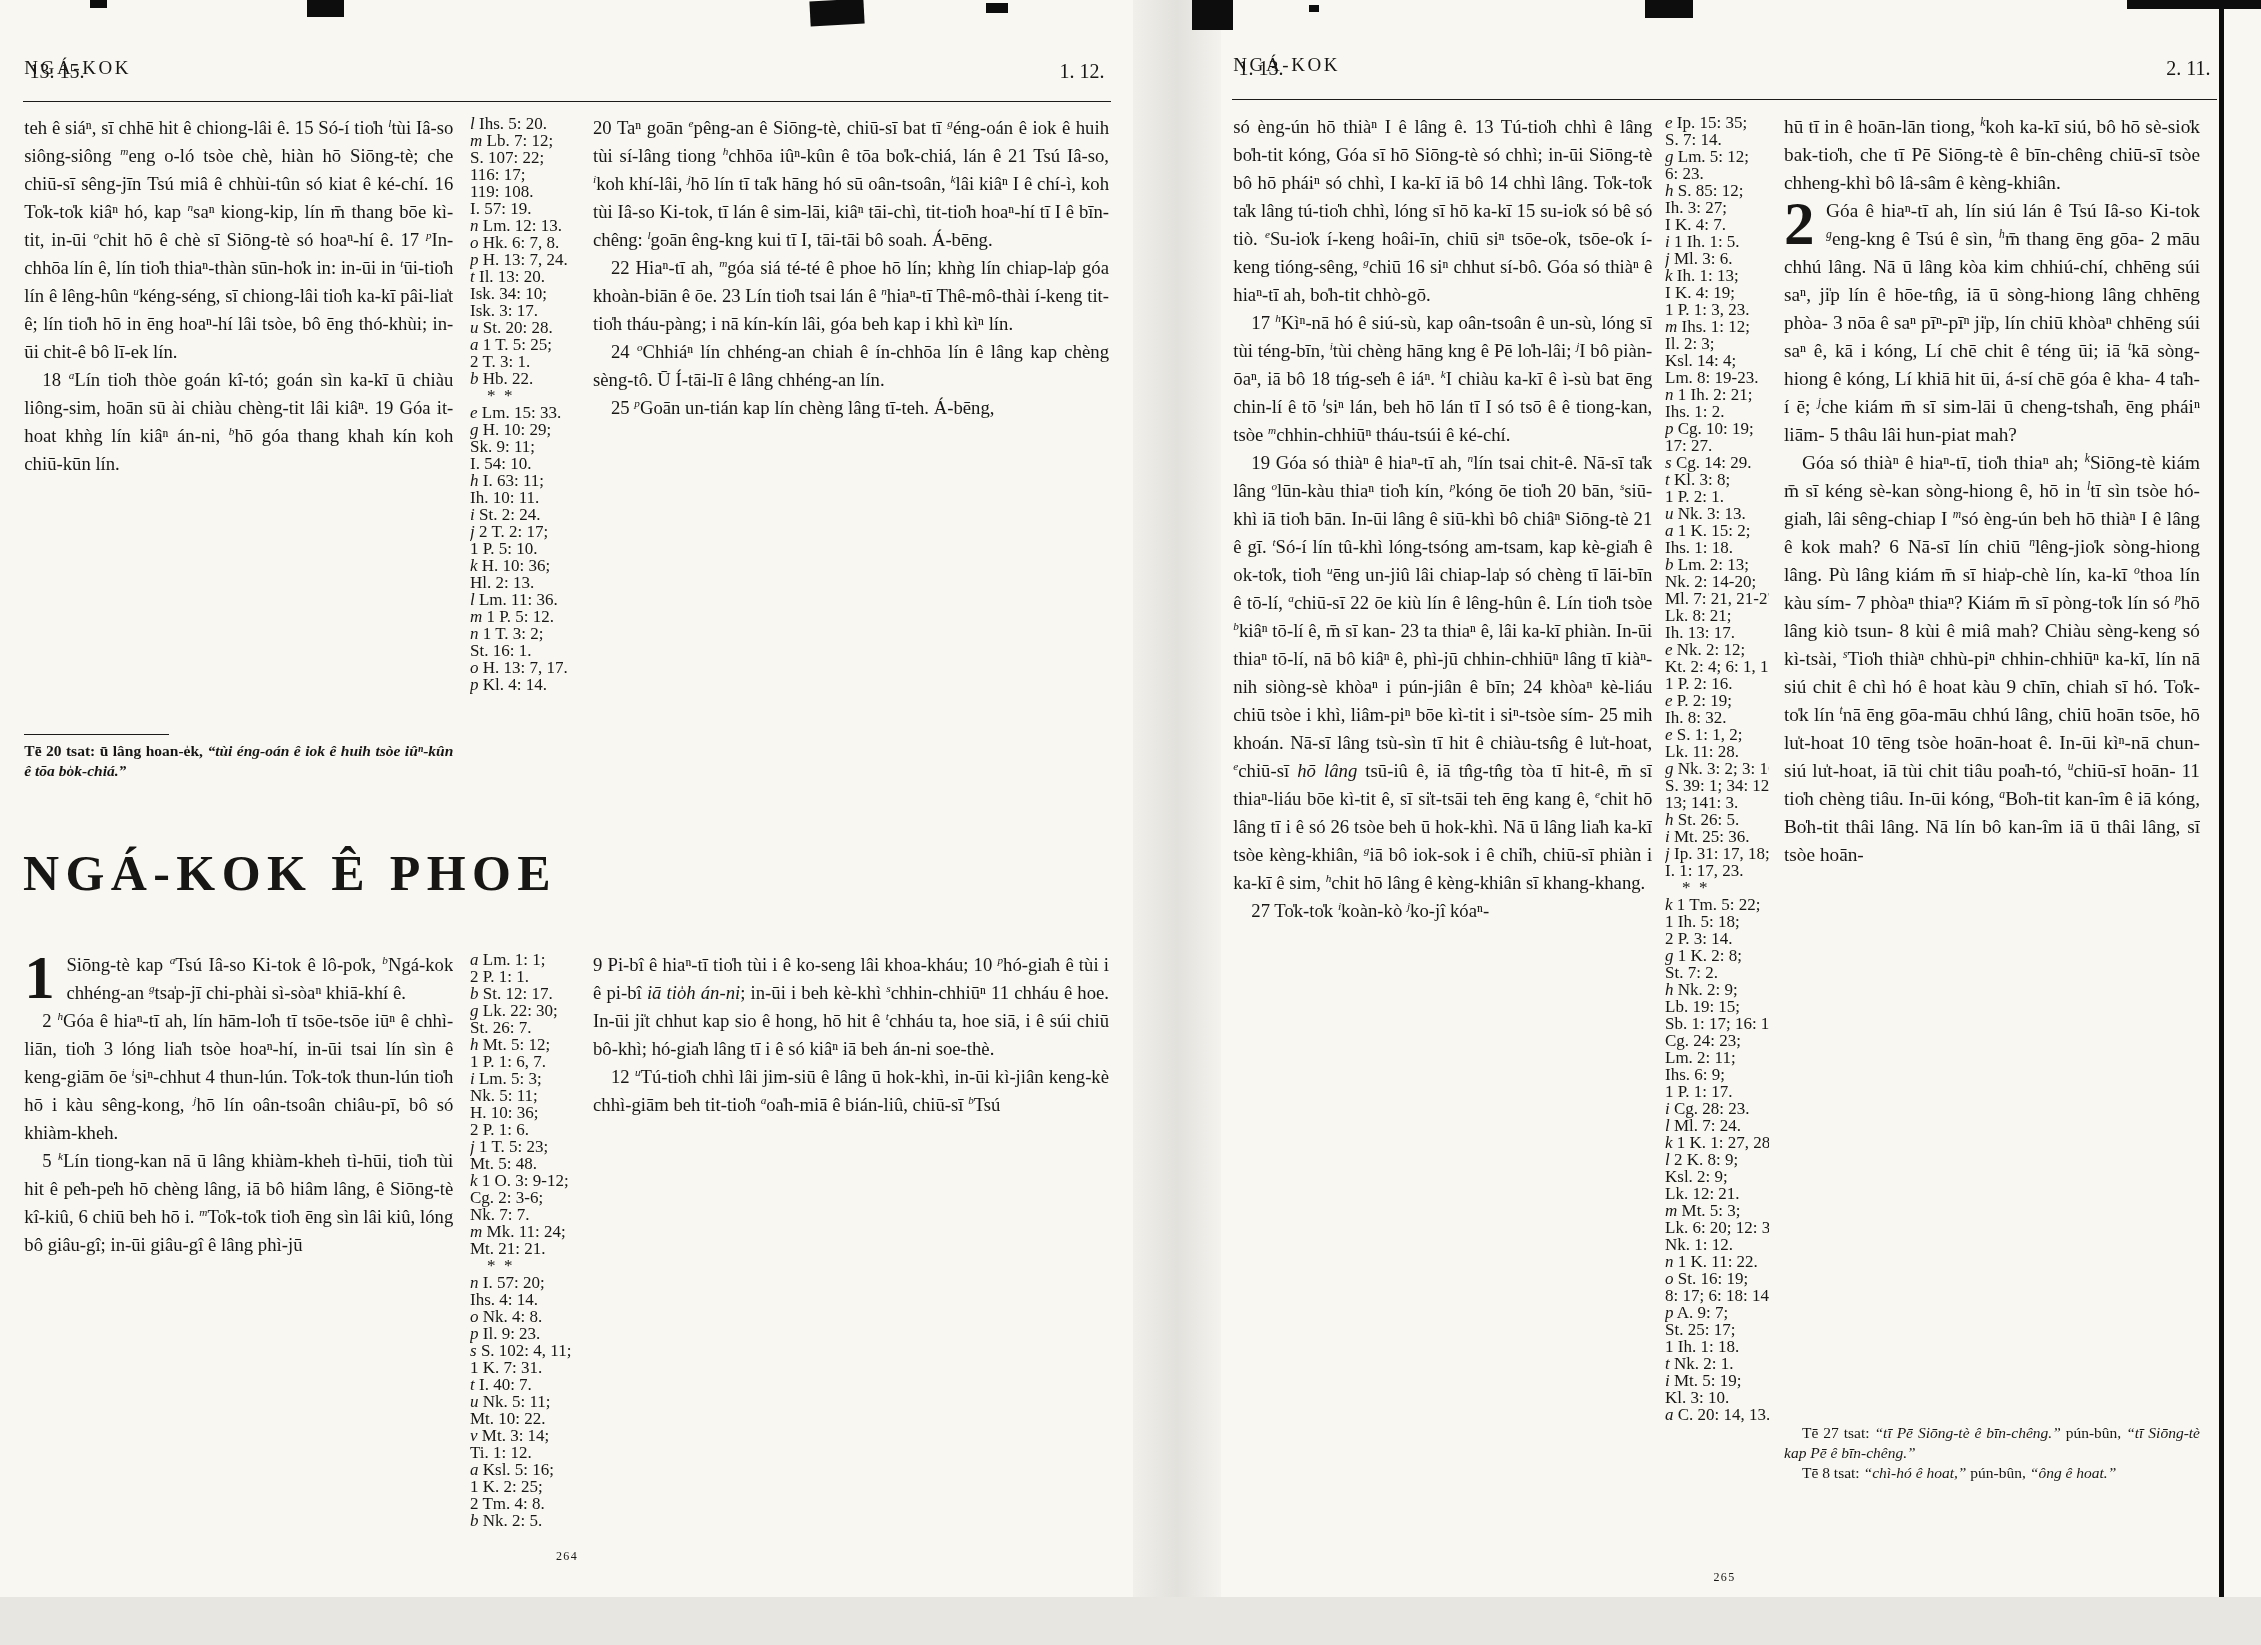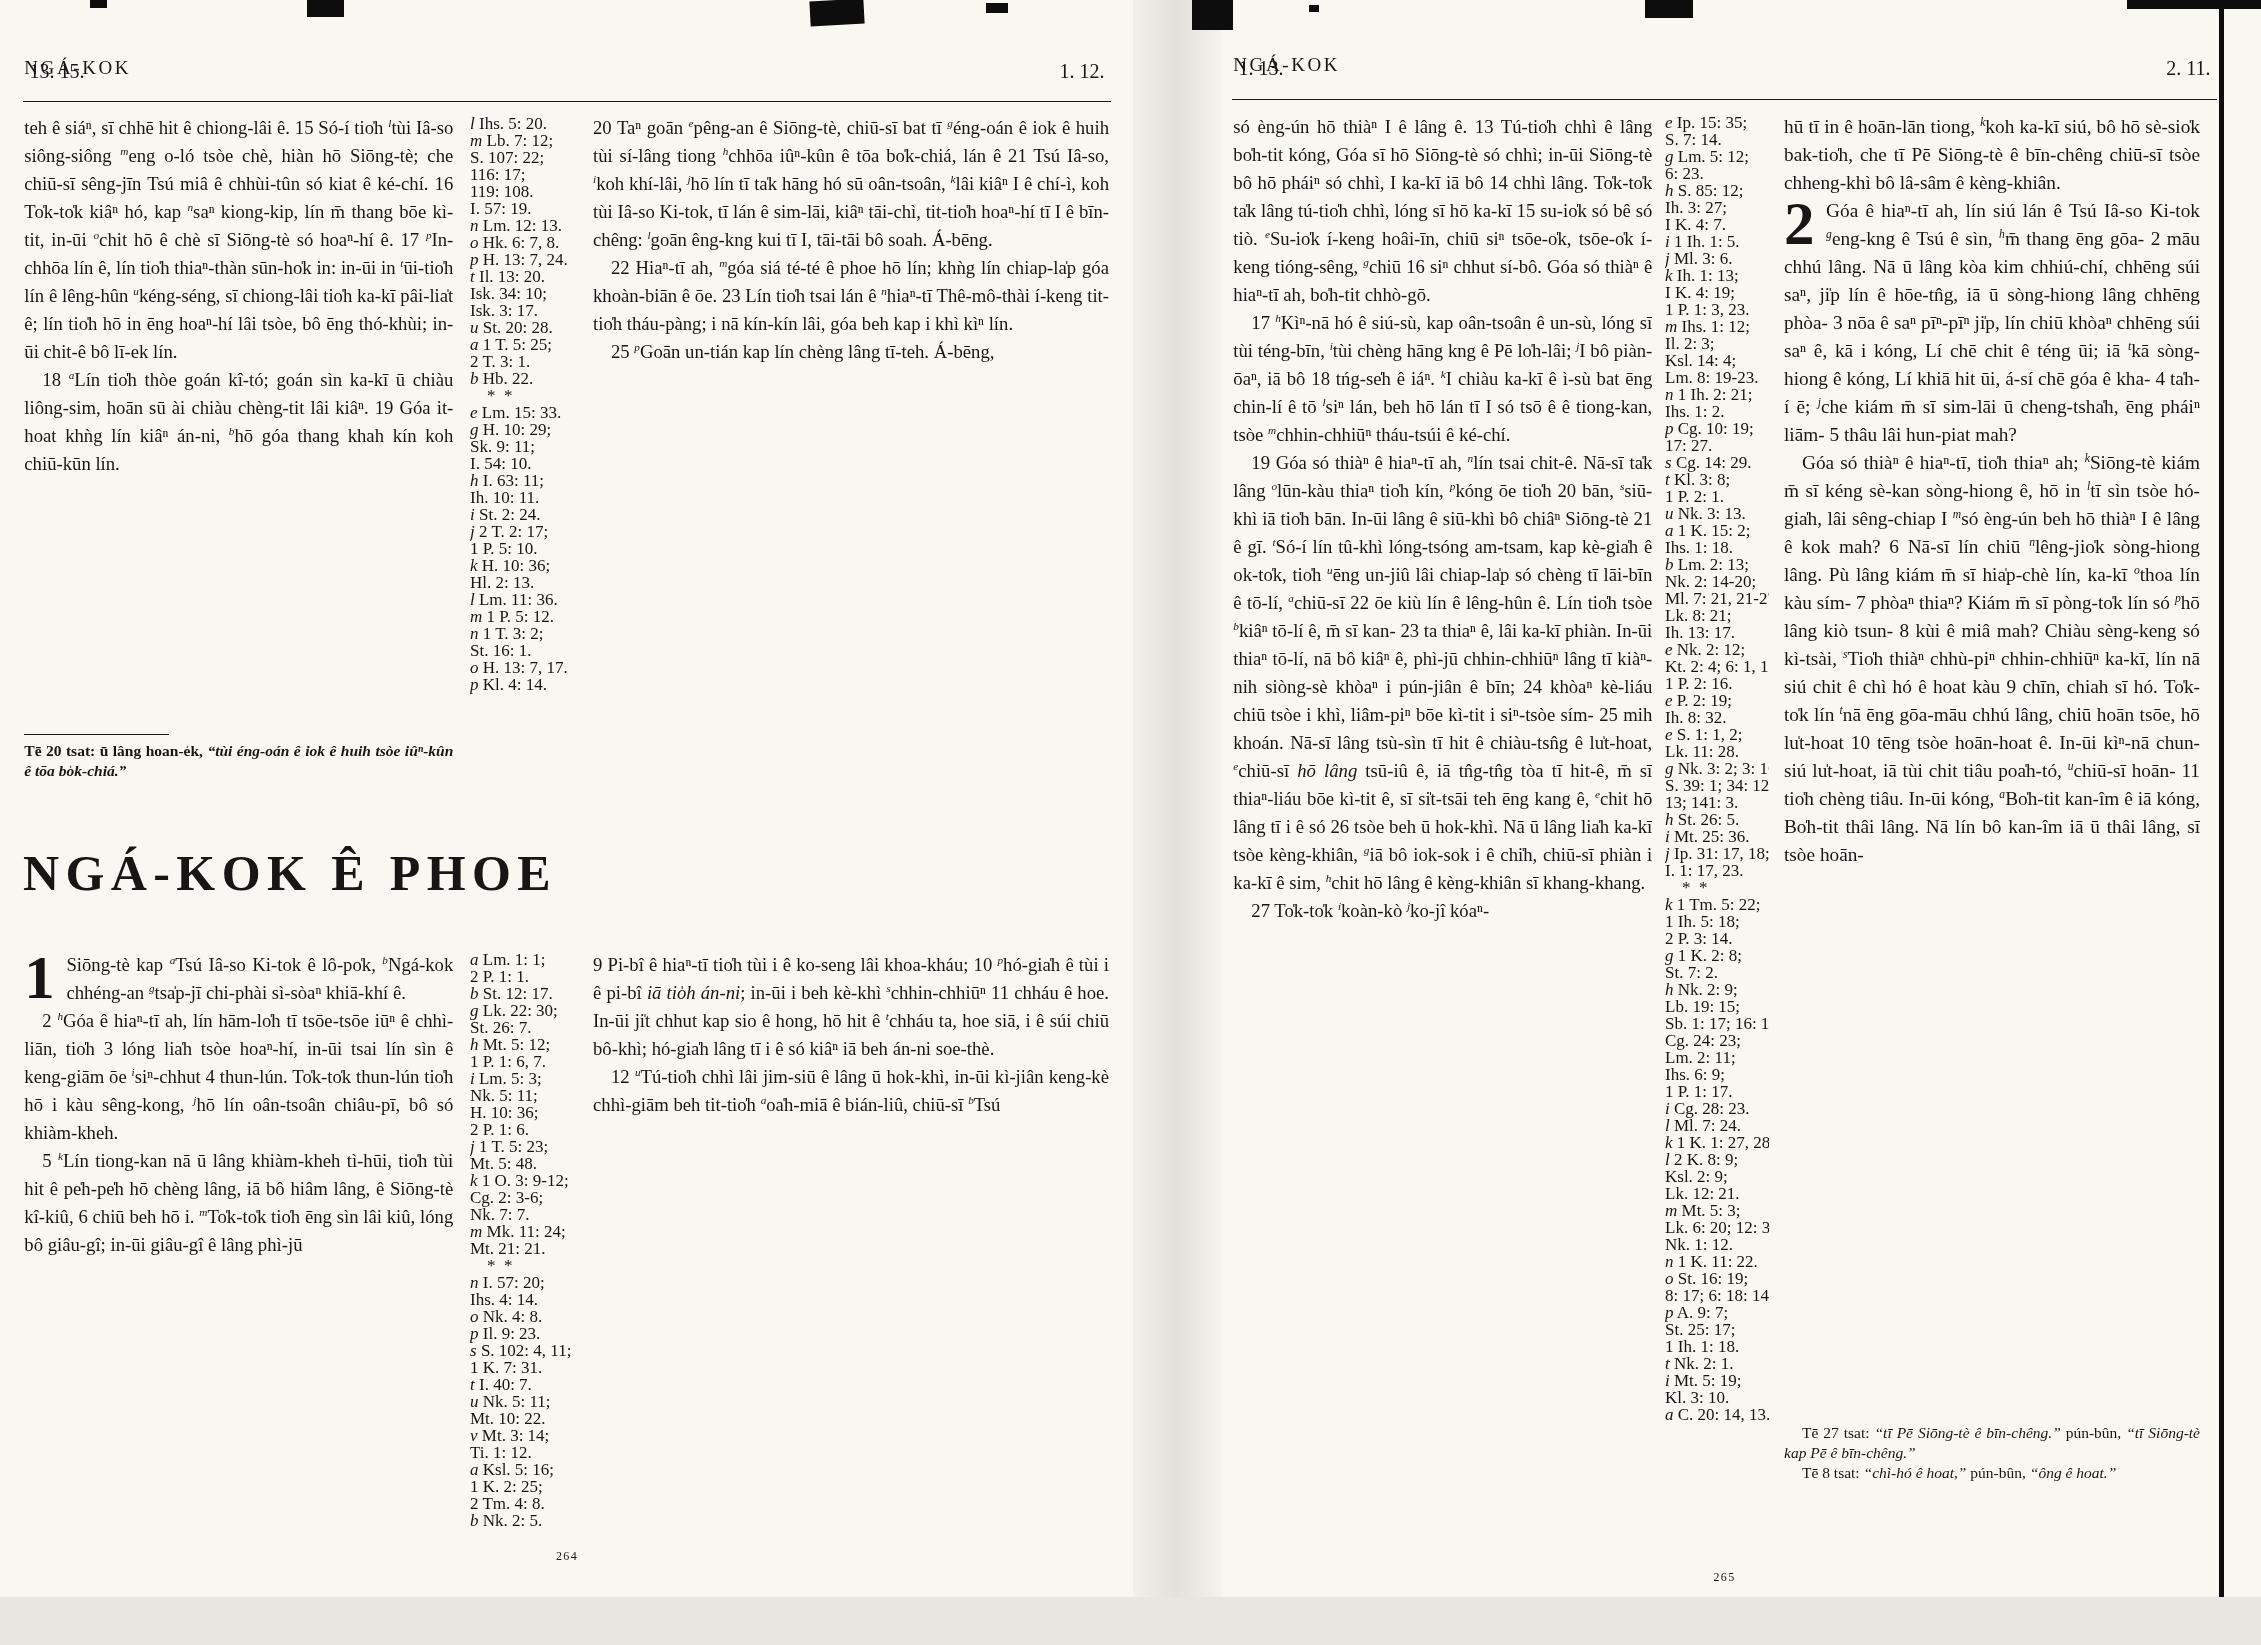--- a/index.html
+++ b/index.html
@@ -101,20 +101,21 @@
         <div class="refline"><i>m</i> 1 P. 5: 12.</div>
         <div class="refline"><i>n</i> 1 T. 3: 2;</div>
         <div class="refline">St. 16: 1.</div>
         <div class="refline"><i>o</i> H. 13: 7, 17.</div>
         <div class="refline"><i>p</i> Kl. 4: 14.</div>
       </div>
 
     <div class="textcol cont" style="left:570px;top:71px;width:516px;height:697px">
         <div class="para">20 Taⁿ goān <sup><i>e</i></sup>pêng-an ê Siōng-tè, chiū-sī bat tī <sup><i>g</i></sup>éng-oán ê iok ê huih tùi sí-lâng tiong <sup><i>h</i></sup>chhōa iûⁿ-kûn ê tōa bo̍k-chiá, lán ê 21 Tsú Iâ-so, <sup><i>i</i></sup>koh khí-lâi, <sup><i>j</i></sup>hō lín tī ta̍k hāng hó sū oân-tsoân, <sup><i>k</i></sup>lâi kiâⁿ I ê chí-ì, koh tùi Iâ-so Ki-tok, tī lán ê sim-lāi, kiâⁿ tāi-chì, tit-tio̍h hoaⁿ-hí tī I ê bīn-chêng: <sup><i>l</i></sup>goān êng-kng kui tī I, tāi-tāi bô soah. Á-bēng.</div>
         <div class="para">22 Hiaⁿ-tī ah, <sup><i>m</i></sup>góa siá té-té ê phoe hō lín; khǹg lín chiap-la̍p góa khoàn-biān ê ōe. 23 Lín tio̍h tsai lán ê <sup><i>n</i></sup>hiaⁿ-tī Thê-mô-thài í-keng tit-tio̍h tháu-pàng; i nā kín-kín lâi, góa beh kap i khì kìⁿ lín.</div>
+        <div class="para">24 <sup><i>o</i></sup>Chhiáⁿ lín chhéng-an chiah ê ín-chhōa lín ê lâng kap chèng sèng-tô. Ū Í-tāi-lī ê lâng chhéng-an lín.</div>
         <div class="para">25 <sup><i>p</i></sup>Goān un-tián kap lín chèng lâng tī-teh. Á-bēng,</div>
       </div>
 
     <div class="footnote" style="left:1.3px;top:691px;width:429px">
       <div class="fnrule"></div>
       <div class="fntext">Tē 20 tsat: ū lâng hoan-e̍k, <i>“tùi éng-oán ê iok ê huih tsòe iûⁿ-kûn ê tōa bo̍k-chiá.”</i></div>
     </div>
 
     <div class="book-title">NGÁ-KOK Ê PHOE</div>
 

